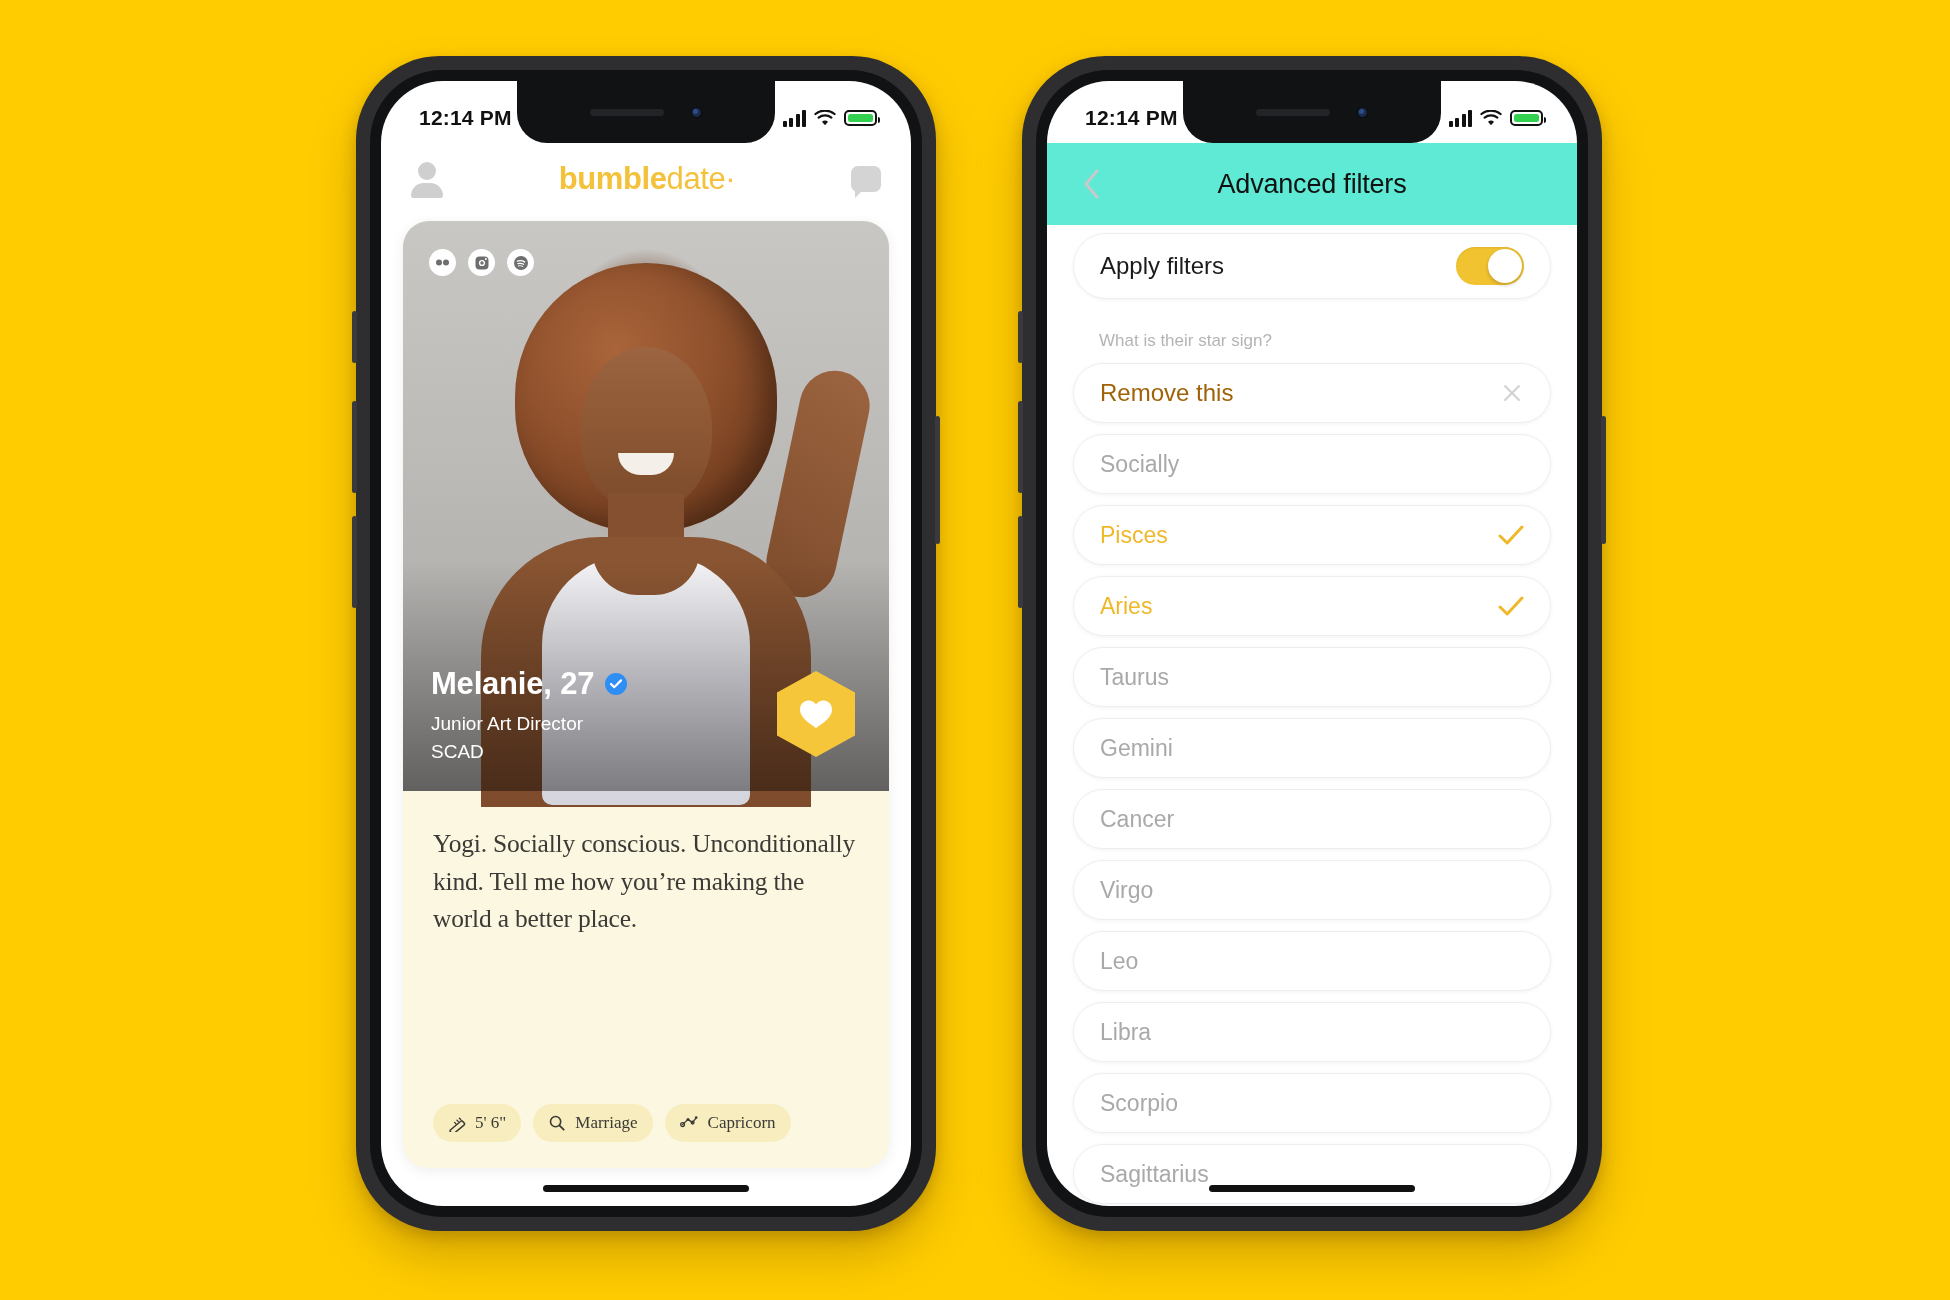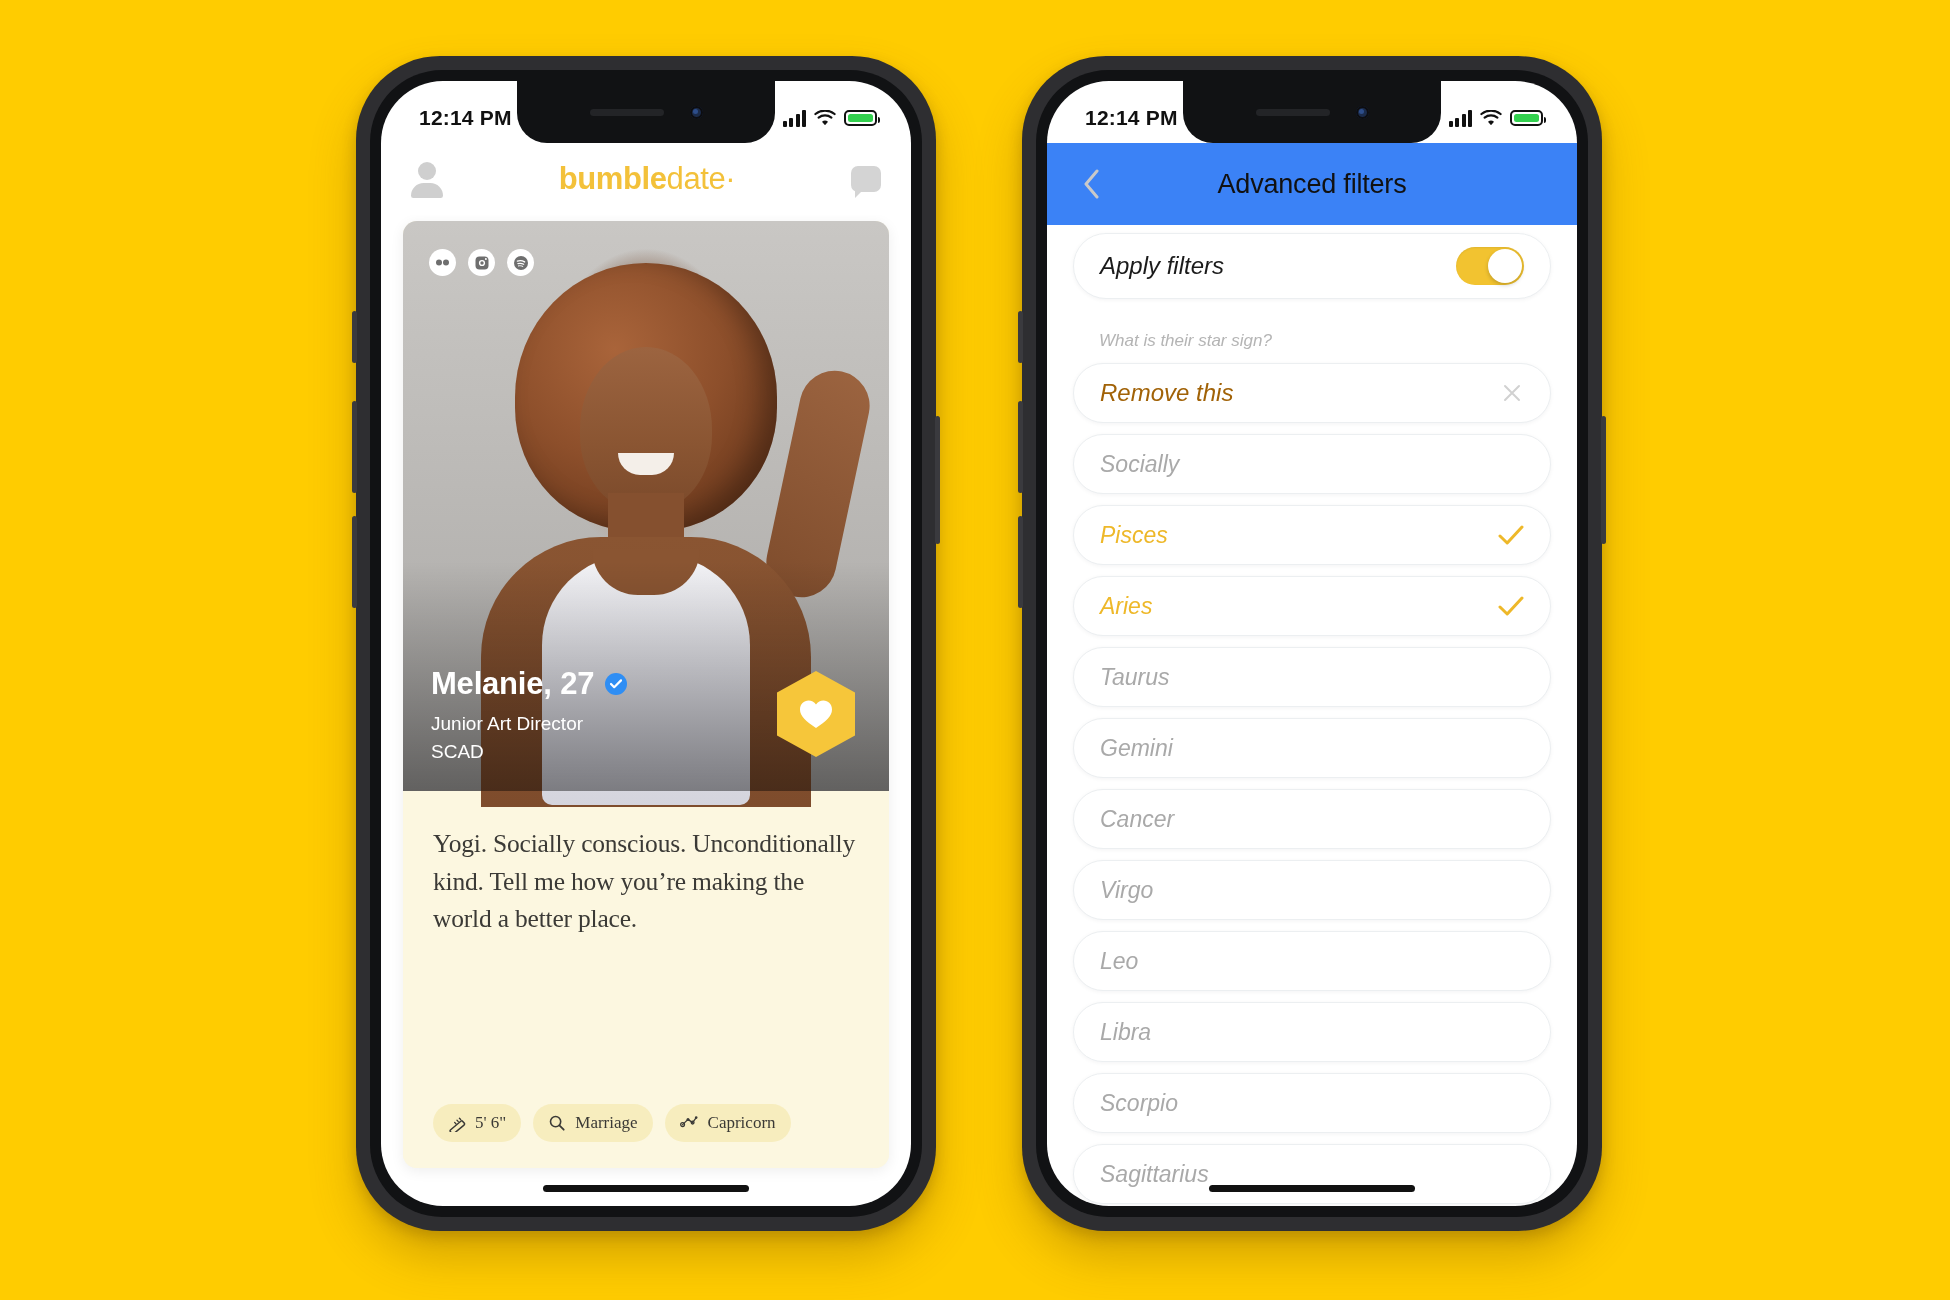--- a/index.html
+++ b/index.html
@@ -148,21 +148,21 @@
   .ic-chat::after{
     content:""; position:absolute; left:4px; bottom:-6px;
     width:0;height:0;
     border-left:8px solid #d4d4d4;
     border-bottom:8px solid transparent;
   }
 
   .card {
     position: absolute;
     top: 140px; left: 22px; right: 22px; bottom: 38px;
-    border-radius: 14px;
+    border-radius: 26px;
     overflow: hidden;
     background: #FCF7E0;
     box-shadow: 0 3px 14px rgba(0,0,0,.07);
     display: flex; flex-direction: column;
   }
   .photo {
     position: relative;
     height: 570px;
     flex: none;
     background:
@@ -268,38 +268,37 @@
     background:#F7EDBE; border-radius: 20px;
     padding: 9px 15px;
     display:flex; align-items:center; gap: 9px;
     font-size: 17px; color:#3b3a36; white-space: nowrap;
   }
   .chip svg { display:block; flex:none; }
 
   
   .filters-header{
     position:absolute; top:62px; left:0;right:0;
-    height: 82px; background:#3b82f6; z-index:20;
+    height: 82px; background:#5eead4; z-index:20;
     display:flex; align-items:center; padding: 3px 28px;
   }
   .back-chevron{
     width: 34px; height: 34px; flex:none;
     display:flex;align-items:center;justify-content:center;
     cursor:pointer;
   }
   .filters-title{
     flex:1; text-align:center;
     font-size: 27px; color:#111; letter-spacing:-.2px;
     margin-left: -34px;
   }
   .filters-body{
     position:absolute; top:144px; left:0; right:0; bottom:0;
     padding: 8px 26px 0 26px;
     overflow:hidden;
-    font-style:italic;
   }
   .row-card{
     background:#fff; border:1px solid #eceff1;
     border-radius: 30px;
     height: 60px;
     display:flex; align-items:center;
     padding: 0 26px;
     margin-bottom: 11px;
     box-shadow: 0 1px 4px rgba(20,20,40,.05);
   }

